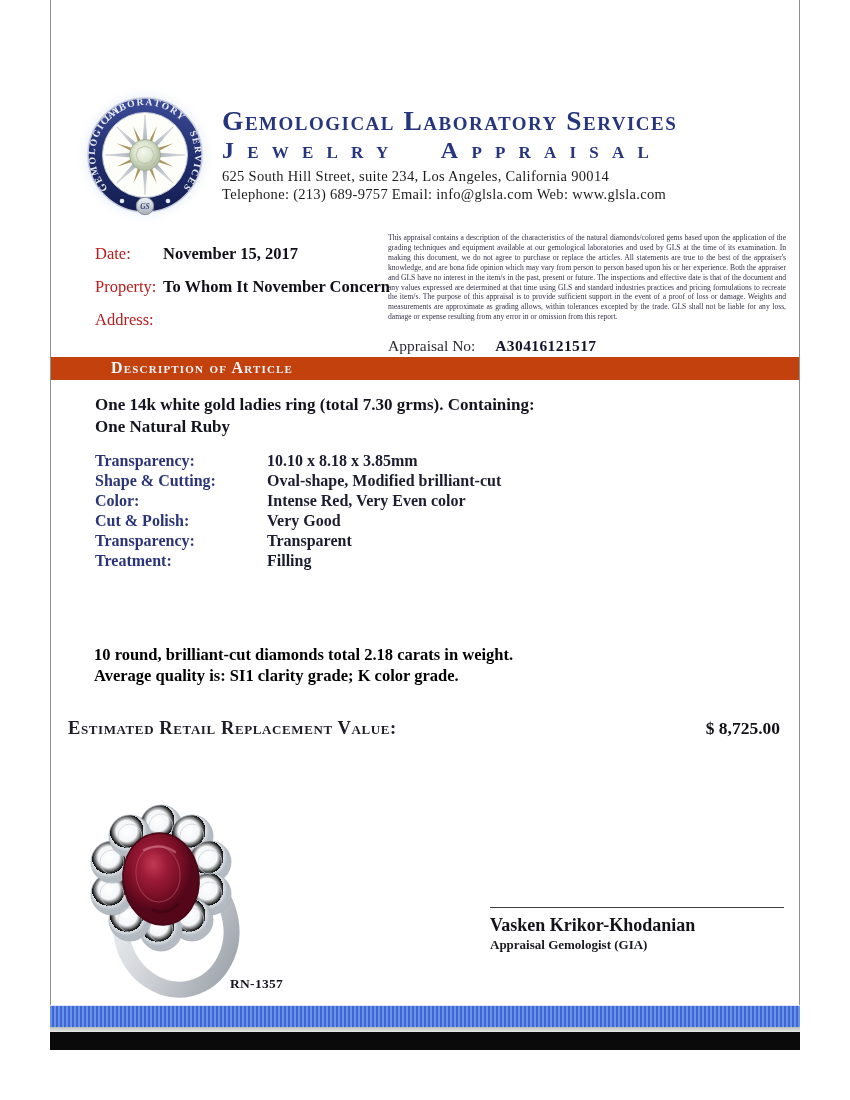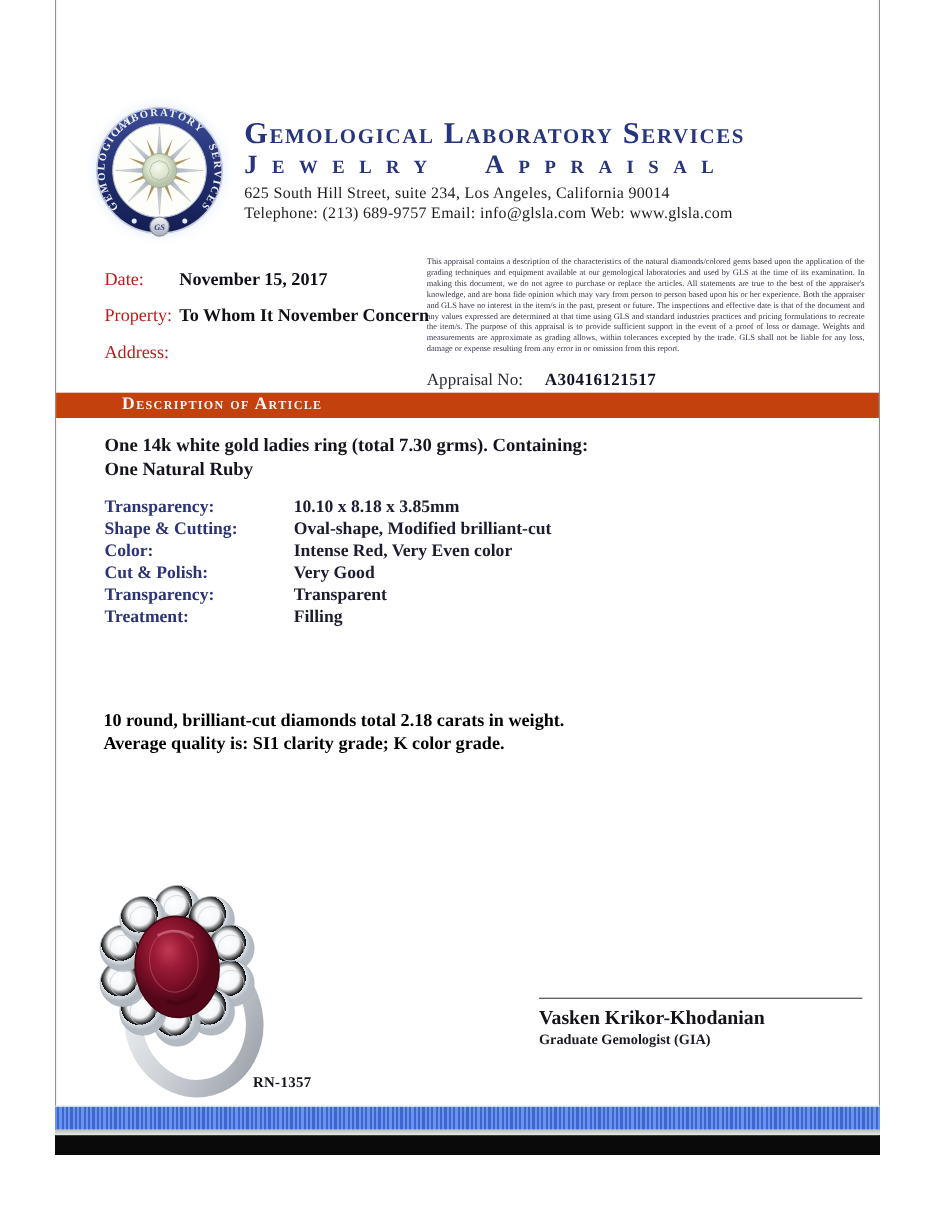--- a/index.html
+++ b/index.html
@@ -202,20 +202,24 @@
       <span class="attr-label">Treatment:</span>
       <span class="attr-value">Filling</span>
     </div>
   </div>
 
   <div class="diamonds">
     <div>10 round, brilliant-cut diamonds total 2.18 carats in weight.</div>
     <div>Average quality is: SI1 clarity grade; K color grade.</div>
   </div>
 
+  <div class="value-row">
+    <span class="value-label">Estimated Retail Replacement Value:</span>
+    <span class="value-amount">$ 8,725.00</span>
+  </div>
 
   <svg class="ring-photo" viewBox="0 0 242 214">
     <defs>
       <radialGradient id="diaG" cx="42%" cy="38%">
         <stop offset="0%" stop-color="#ffffff"></stop>
         <stop offset="50%" stop-color="#f3f5f7"></stop>
         <stop offset="80%" stop-color="#dcе0e5" stop-opacity="1"></stop>
         <stop offset="80%" stop-color="#dce0e5"></stop>
         <stop offset="100%" stop-color="#b4bac2"></stop>
       </radialGradient>
@@ -263,20 +267,20 @@
       <ellipse cx="103" cy="87" rx="38" ry="46" fill="url(#rubyG)" stroke="#460614" stroke-width="1.5" transform="rotate(-6 103 87)"></ellipse>
       <ellipse cx="100" cy="82" rx="22" ry="28" fill="none" stroke="#c05a6e" stroke-width="1" opacity="0.55" transform="rotate(-6 100 82)"></ellipse>
       <path d="M 86 58 Q 103 50 117 60" fill="none" stroke="#d98a98" stroke-width="2.5" opacity="0.5" stroke-linecap="round"></path>
       <path d="M 95 118 Q 108 124 120 112" fill="none" stroke="#3c0511" stroke-width="3" opacity="0.6" stroke-linecap="round"></path>
     </g>
   </svg>
   <div class="rn-label">RN-1357</div>
 
   <div class="sig">
     <div class="sig-name">Vasken Krikor-Khodanian</div>
-    <div class="sig-title">Graduate Gemologist (GIA)</div>
+    <div class="sig-title">Appraisal Gemologist (GIA)</div>
   </div>
 
   <div class="strip-blue"></div>
   <div class="strip-gap"></div>
   <div class="strip-black"></div>
 
 </div>
 
 </body></html>

